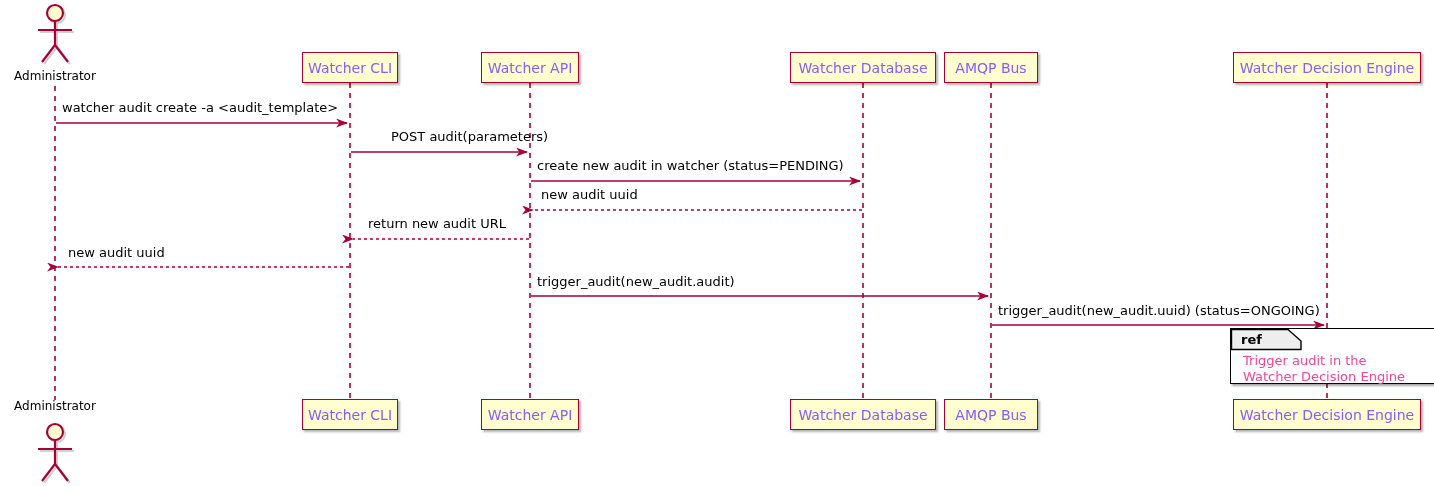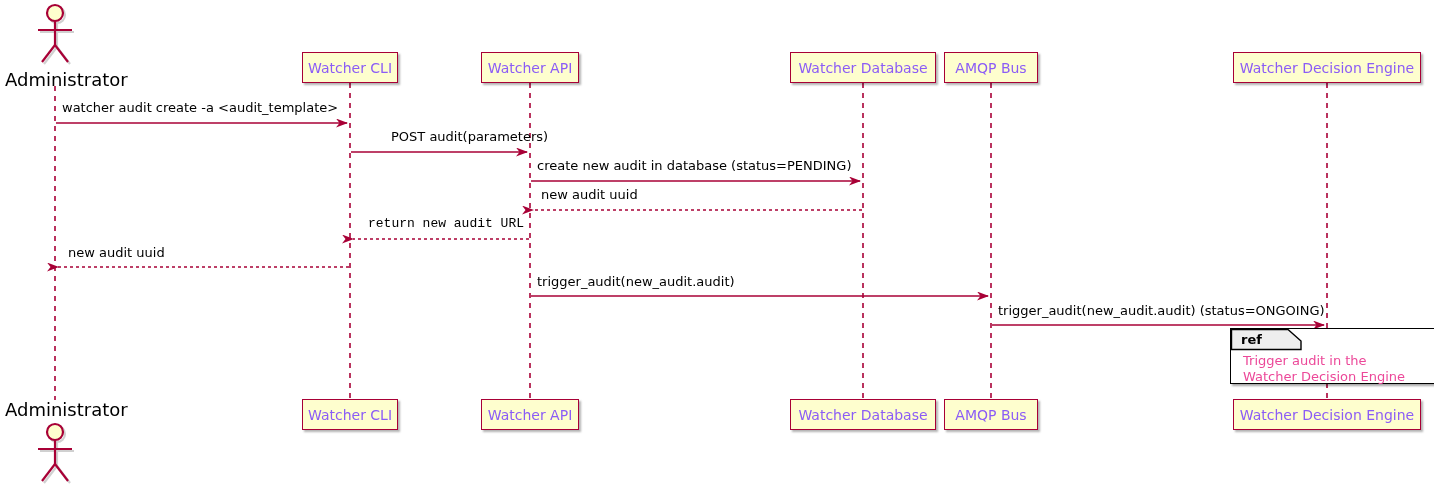--- a/index.html
+++ b/index.html
@@ -36,21 +36,21 @@
     display: flex;
     align-items: center;
     justify-content: center;
     font-size: 14px;
     color: #8b5cf6;
     white-space: nowrap;
     box-sizing: border-box;
   }
   .actor-label {
     position: absolute;
-    font-size: 18px;
+    font-size: 12px;
     color: #000000;
     white-space: nowrap;
     text-align: center;
   }
   .ref-frame {
     position: absolute;
     background: #FFFFFF;
     border: 1.5px solid #000000;
     box-shadow: 2px 2px 2px rgba(0,0,0,0.35);
     box-sizing: border-box;
@@ -189,31 +189,31 @@
 </div>
 
 <div class="actor-label" style="left:5px; top:399px; width:100px;">
   <span>Administrator</span>
 </div>
 
 <div class="msg-label" style="left:62px; top:100px;text-align:center;">watcher audit create -a &lt;audit_template&gt;</div>
 
 <div class="msg-label" style="left:357px; top:129px;margin-left:34px;">POST audit(parameters)</div>
 
-<div class="msg-label" style="left:537px; top:158px;">create new audit in database (status=PENDING)</div>
+<div class="msg-label" style="left:537px; top:158px;">create new audit in watcher (status=PENDING)</div>
 
 <div class="msg-label" style="left:541px; top:187px;">new audit uuid</div>
 
-<div class="msg-label" style="left:368px; top:216px;font-family:Liberation Mono, monospace;">return new audit URL</div>
+<div class="msg-label" style="left:368px; top:216px;">return new audit URL</div>
 
 <div class="msg-label" style="left:68px; top:245px;">new audit uuid</div>
 
 <div class="msg-label" style="left:537px; top:274px;">trigger_audit(new_audit.audit)</div>
 
-<div class="msg-label" style="left:998px; top:303px;">trigger_audit(new_audit.audit) (status=ONGOING)</div>
+<div class="msg-label" style="left:998px; top:303px;">trigger_audit(new_audit.uuid) (status=ONGOING)</div>
 
 <div class="ref-frame" style="left:1230px; top:328px; width:210px; height:56px;">
   <svg width="184" height="54" viewBox="0 0 184 54" style="position:absolute;left:0;top:0;">
     <path d="M0.5,0.5 L57,0.5 L70,12 L70,20.5 L0.5,20.5 Z" fill="#EEEEEE" stroke="#000000" stroke-width="1.4"></path>
   </svg>
   <span class="ref-tab-text">ref</span>
   <div class="ref-body">
     <div>Trigger audit in the</div>
     <div>Watcher Decision Engine</div>
   </div>

